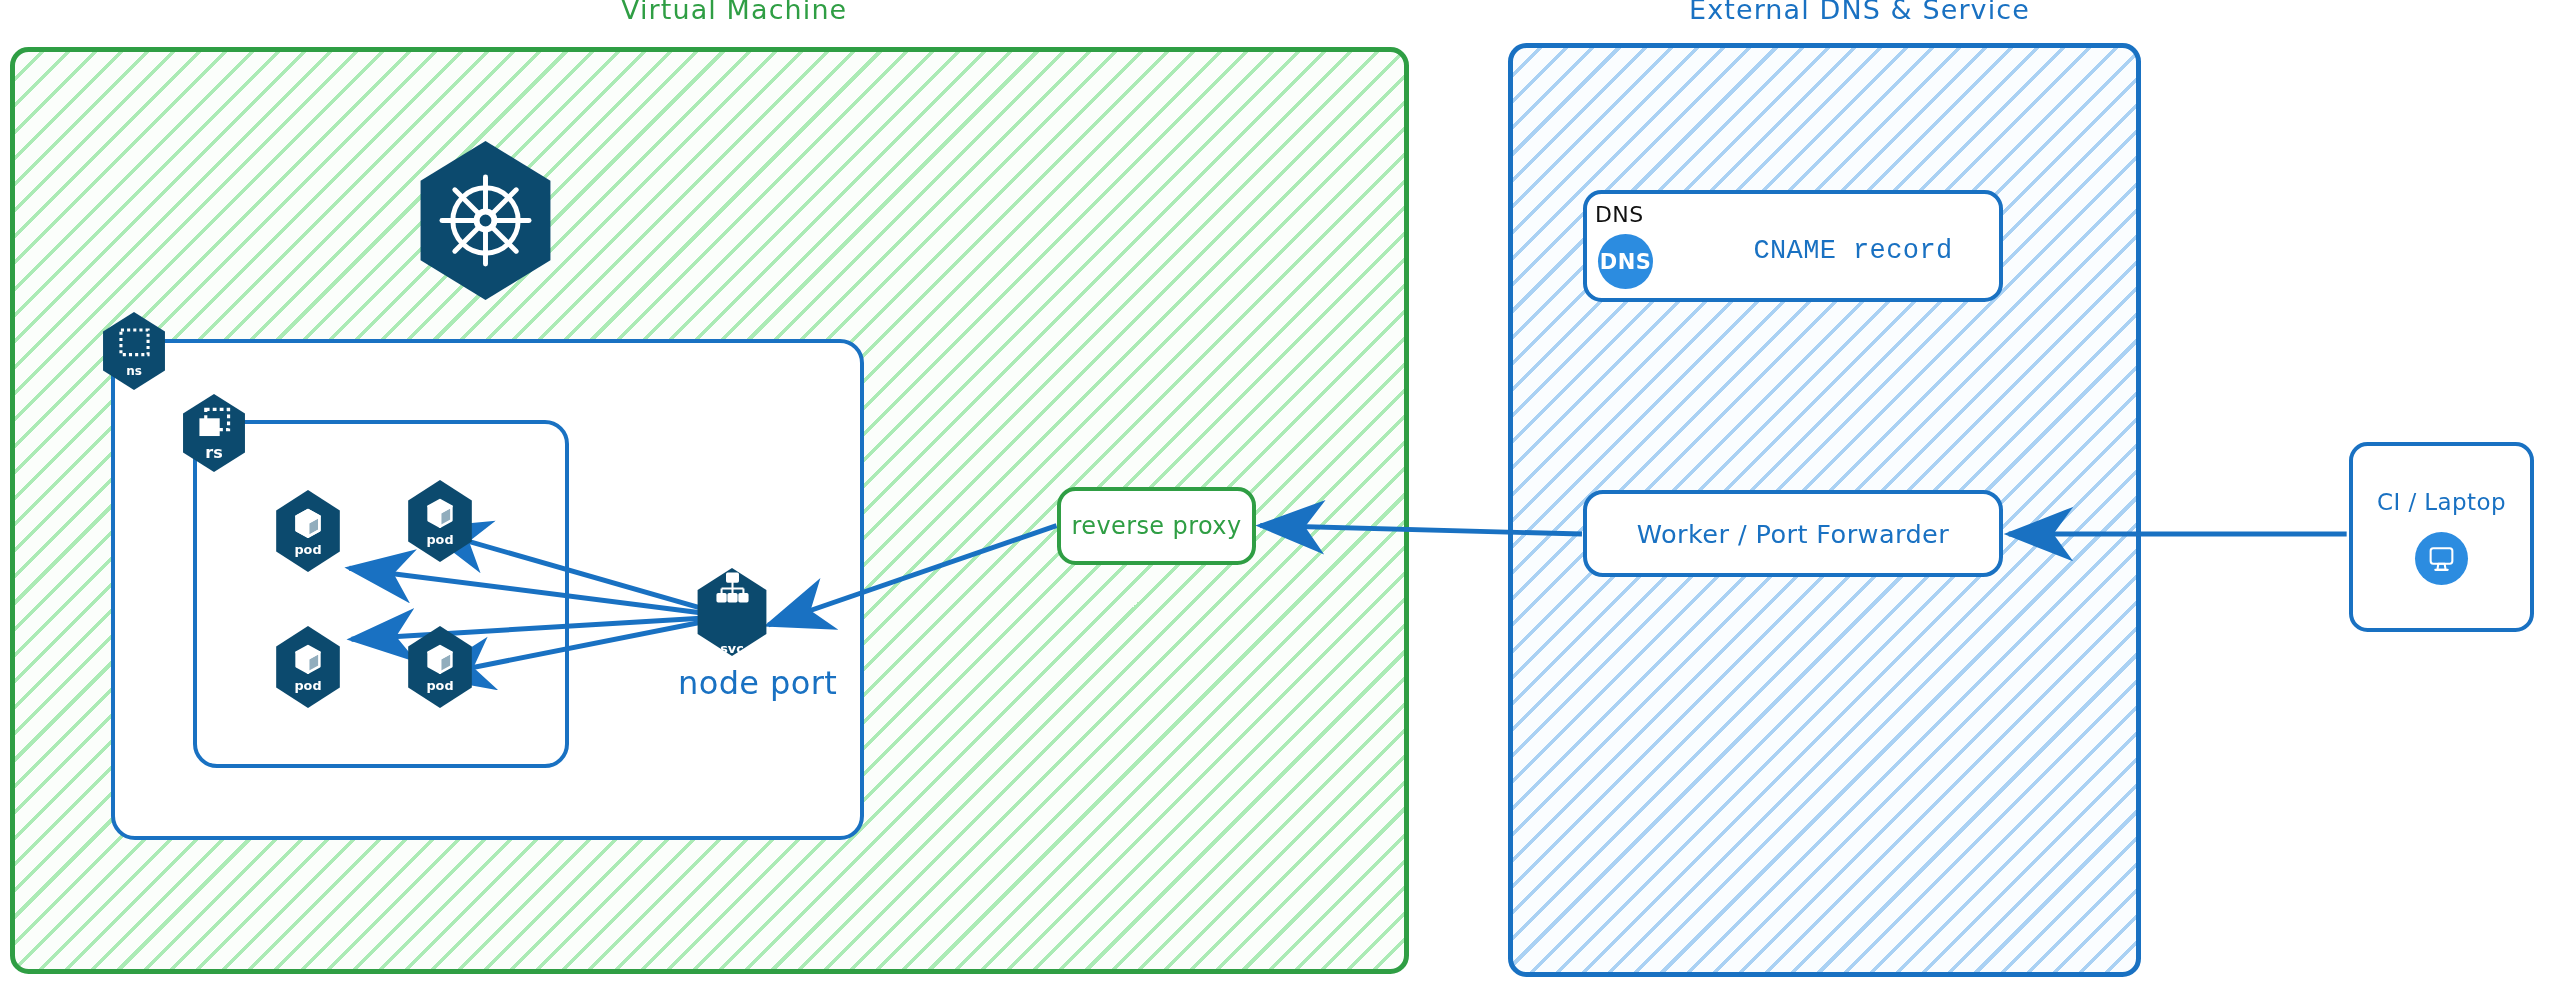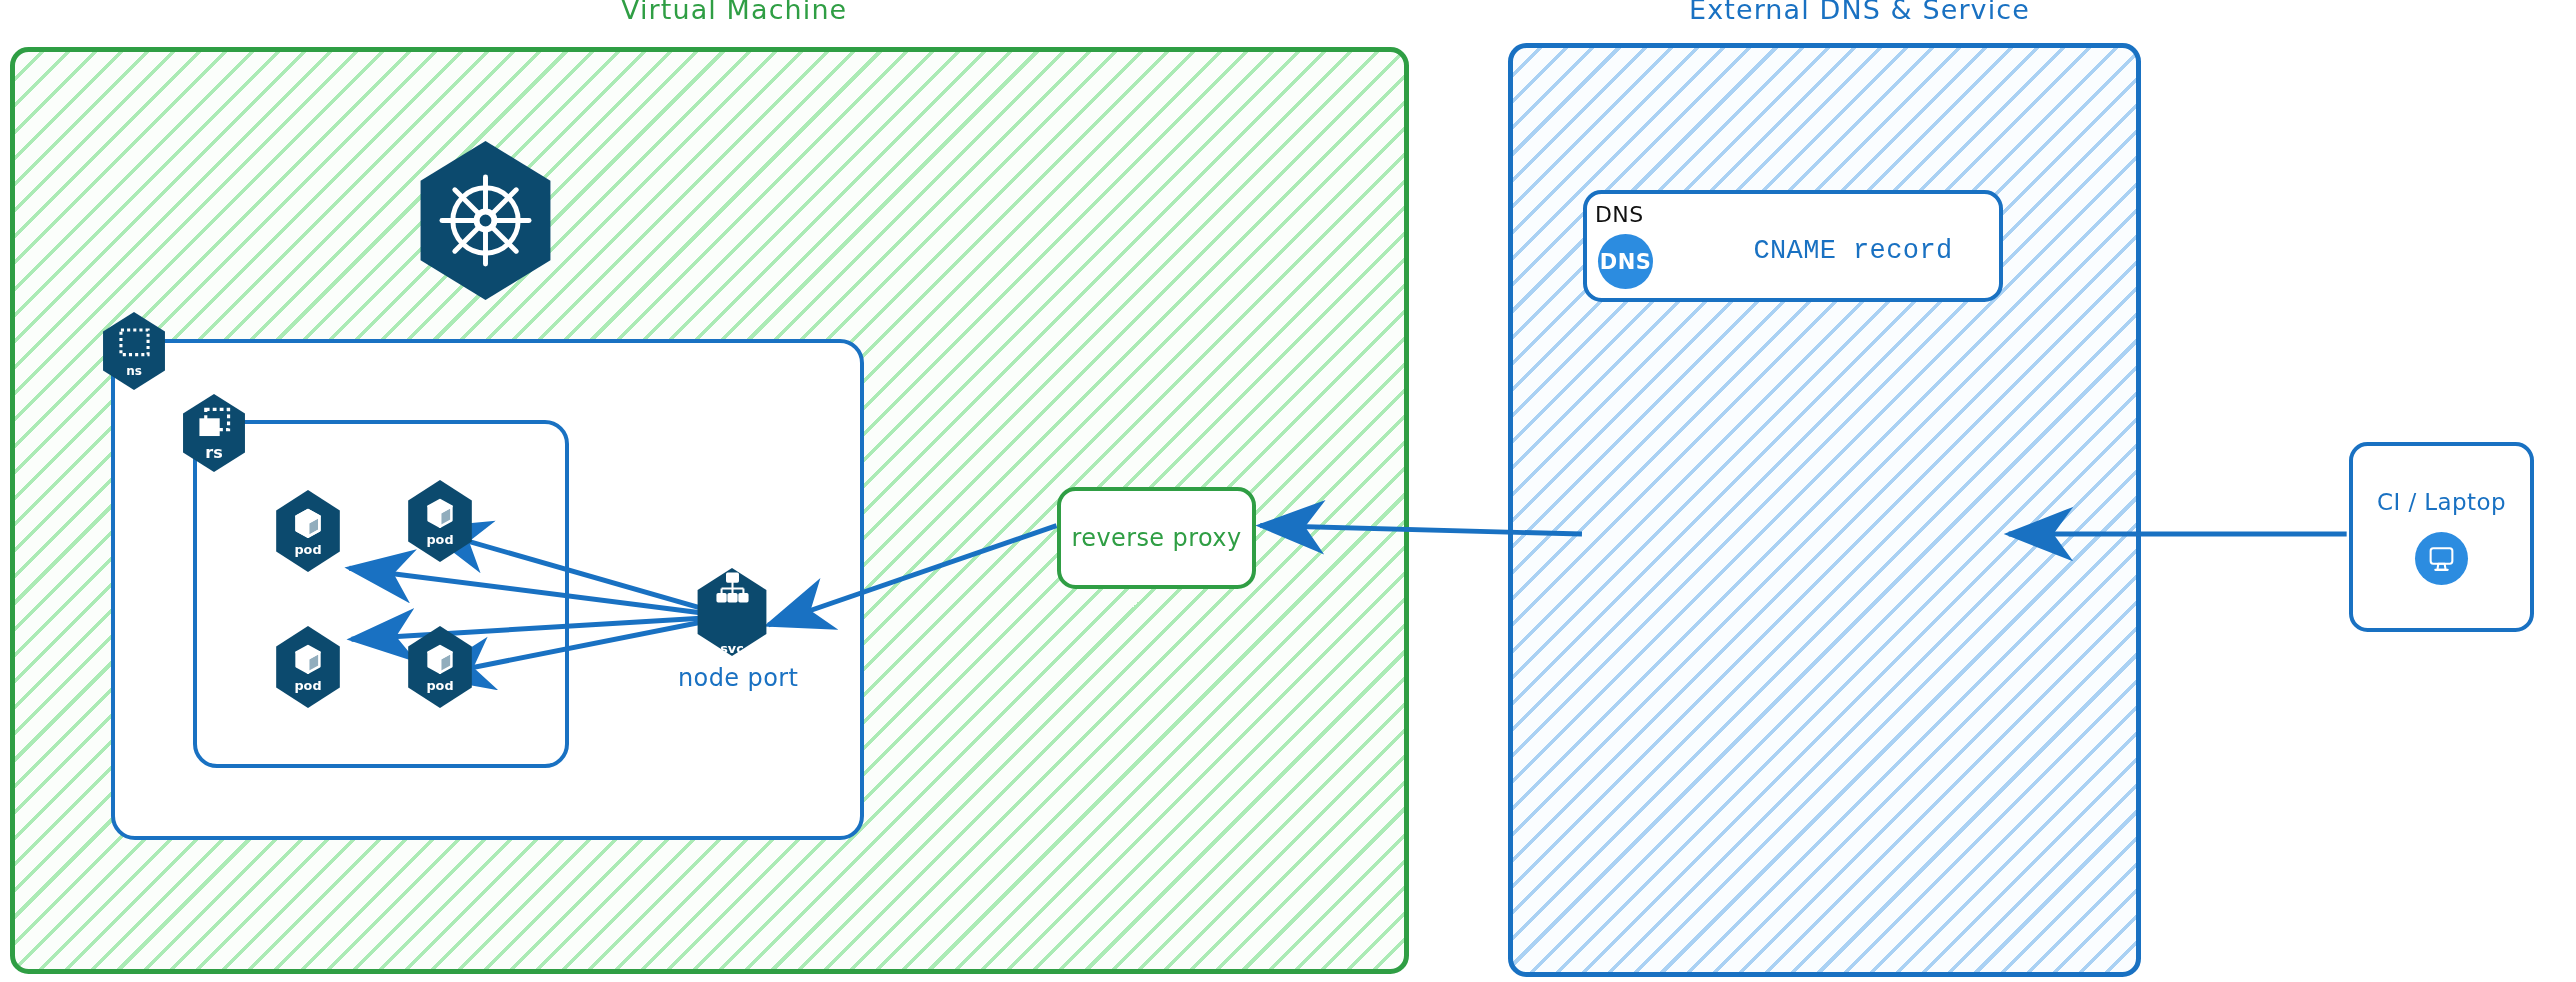--- a/index.html
+++ b/index.html
@@ -57,21 +57,21 @@
   
   .ns-frame{left:111px;top:339px;width:753px;height:501px;
             background:#ffffff;border:4.3px solid #1971c2;border-radius:24px;
             position:absolute;box-sizing:border-box;}
   .rs-frame{left:193px;top:420px;width:376px;height:348px;
             background:#ffffff;border:4.3px solid #1971c2;border-radius:24px;
             position:absolute;box-sizing:border-box;}
 
   
   .rproxy{
-    left:1057px;top:487px;width:199px;height:102px;
+    left:1057px;top:487px;width:199px;height:78px;
     border:4.3px solid #2f9e44;border-radius:18.5px;background:#ffffff;
   }
   .rproxy .box-label{color:#2f9e44;font-size:24px;}
 
   
   .dns-card{left:1583px;top:190px;width:420px;height:112px;
             border:4.3px solid #1971c2;border-radius:18.5px;background:#ffffff;
             position:absolute;box-sizing:border-box;}
   .dns-tag{position:absolute;left:1595px;top:202px;
            font-family:"DejaVu Sans", sans-serif;
@@ -105,21 +105,21 @@
             align-items:center;justify-content:center;}
   .hex{position:relative;
        clip-path:polygon(50% 0%,93% 25%,93% 75%,50% 100%,7% 75%,7% 25%);
        background:#0c4a6e;display:flex;flex-direction:column;
        align-items:center;justify-content:center;
        filter:drop-shadow(2.1px 2.8px 1.4px rgba(120,120,120,0.55));}
   .hex-cap{font-family:"DejaVu Sans", sans-serif;color:#ffffff;
            font-weight:bold;line-height:1;}
 
   .node-port-label{position:absolute;left:678px;top:664px;
-                   font-size:24px;color:#1971c2;
+                   font-size:32px;color:#1971c2;
                    font-family:"DejaVu Sans", sans-serif;letter-spacing:0.4px;}
 
   svg.arrows{position:absolute;left:0;top:0;width:2576px;height:983px;
              pointer-events:none;}
 </style>
 </head>
 <body>
 
 <div id="stage">
 
@@ -271,20 +271,23 @@
     <span class="box-label">reverse proxy</span>
   </div>
 
   <div class="dns-card"></div>
   <div class="dns-tag">DNS</div>
   <div class="dns-badge">
     <span>DNS</span>
   </div>
   <div class="dns-text">CNAME record</div>
 
+  <div class="box worker-box">
+    <span class="box-label">Worker / Port Forwarder</span>
+  </div>
 
   <div class="ci-box">
     <span class="ci-label">CI / Laptop</span>
     <span class="ci-icon">
       <svg width="31" height="31" viewBox="0 0 60 60">
         <g fill="none" stroke="#ffffff" stroke-width="4" stroke-linejoin="round">
           <rect x="9" y="10" width="42" height="30" rx="5"></rect>
           <path d="M24 40 L22 52 L38 52 L36 40 Z"></path>
           <line x1="18" y1="52" x2="42" y2="52" stroke-linecap="round"></line>
         </g>

